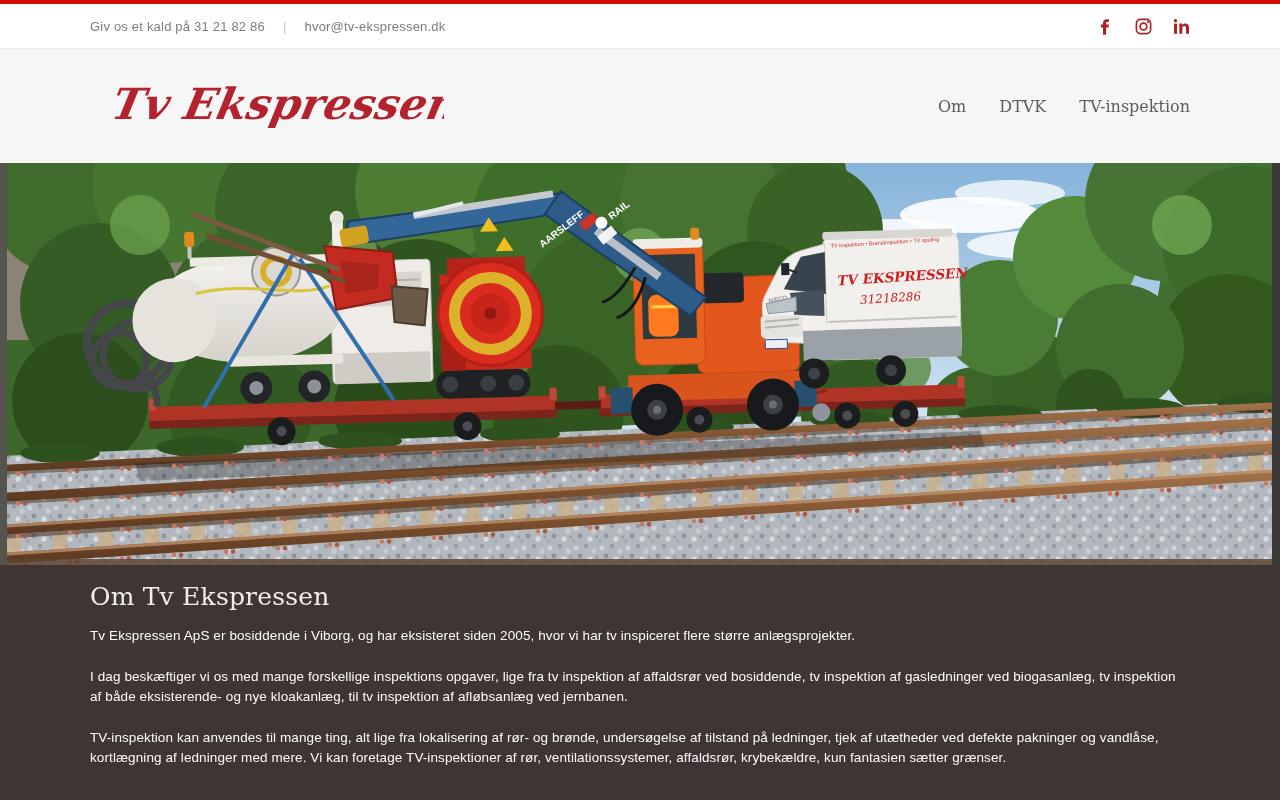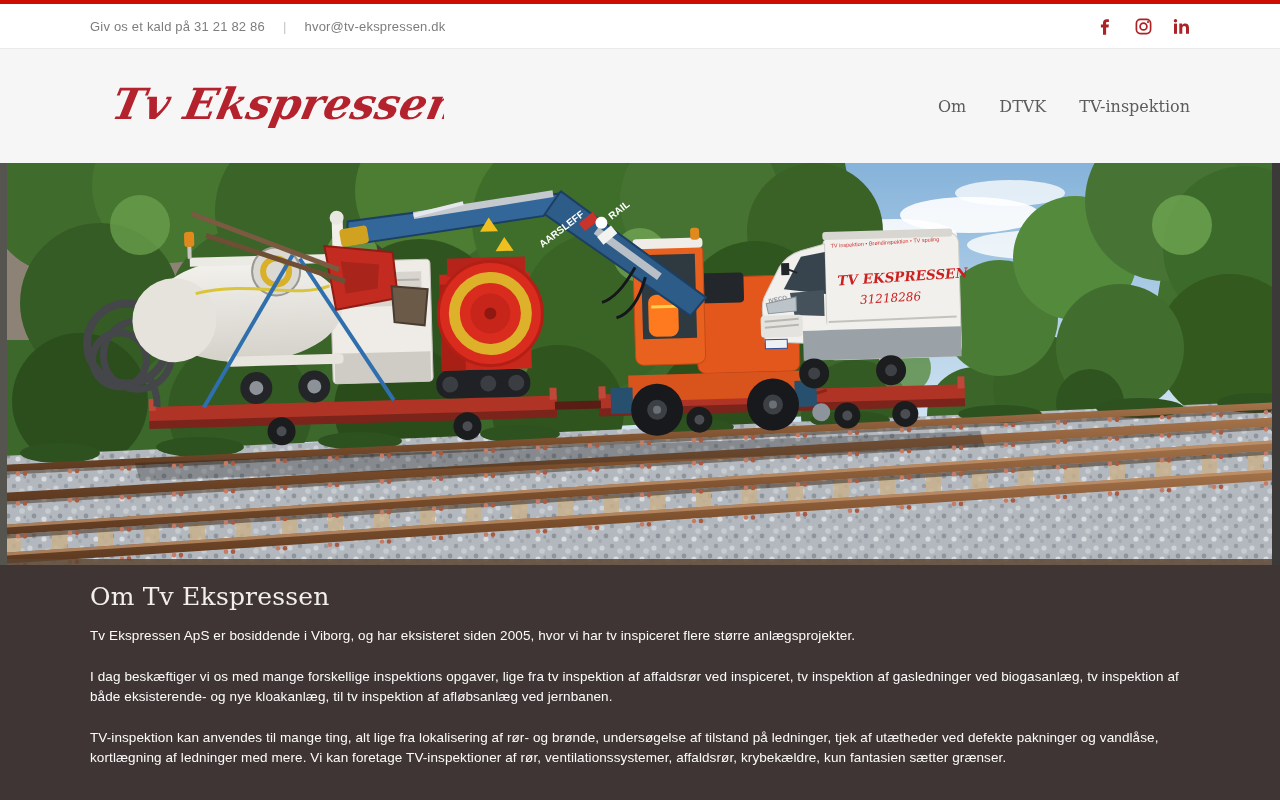--- a/index.html
+++ b/index.html
@@ -573,15 +573,15 @@
   <rect x="0" y="396" width="1280" height="6" fill="#5d4634" opacity=".85"></rect>
 
   <rect x="0" y="0" width="7" height="402" fill="#56544f"></rect>
   <rect x="1272" y="0" width="8" height="402" fill="#3c3a38"></rect>
 </svg>
 </div>
 
 <section class="about">
   <h2>Om Tv Ekspressen</h2>
   <p>Tv Ekspressen ApS er bosiddende i Viborg, og har eksisteret siden 2005, hvor vi har tv inspiceret flere større anlægsprojekter.</p>
-  <p>I dag beskæftiger vi os med mange forskellige inspektions opgaver, lige fra tv inspektion af affaldsrør ved inspiceret, tv inspektion af gasledninger ved biogasanlæg, tv inspektion af både eksisterende- og nye kloakanlæg, til tv inspektion af afløbsanlæg ved jernbanen.</p>
+  <p>I dag beskæftiger vi os med mange forskellige inspektions opgaver, lige fra tv inspektion af affaldsrør ved bosiddende, tv inspektion af gasledninger ved biogasanlæg, tv inspektion af både eksisterende- og nye kloakanlæg, til tv inspektion af afløbsanlæg ved jernbanen.</p>
   <p>TV-inspektion kan anvendes til mange ting, alt lige fra lokalisering af rør- og brønde, undersøgelse af tilstand på ledninger, tjek af utætheder ved defekte pakninger og vandlåse, kortlægning af ledninger med mere. Vi kan foretage TV-inspektioner af rør, ventilationssystemer, affaldsrør, krybekældre, kun fantasien sætter grænser.</p>
 </section>
 
 </body></html>

